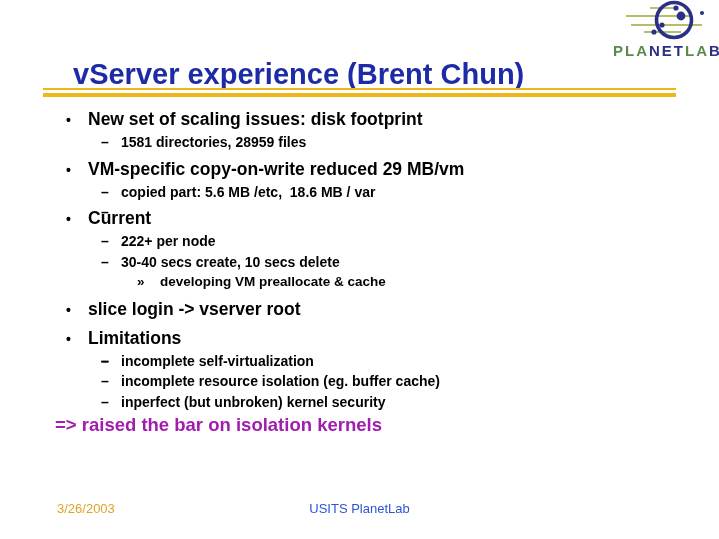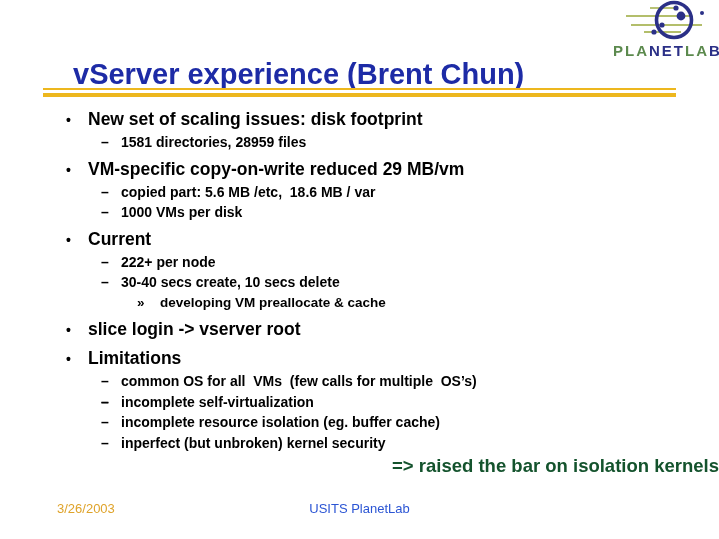--- a/index.html
+++ b/index.html
@@ -34,21 +34,21 @@
   .row .marker{position:absolute;font-weight:bold;}
   .l1{font-size:17.5px;line-height:26px;padding-left:88px;}
   .l1:not(:first-child){margin-top:3px;}
   .l1 .marker{left:66px;font-size:14px;top:1px;}
   .l2{font-size:14px;line-height:20.5px;padding-left:121px;}
   .l2 .marker{left:101px;}
   .l3{font-size:13.5px;line-height:20.5px;padding-left:160px;}
   .l3 .marker{left:137px;}
   .conclusion{
     font-size:18.5px;line-height:24px;font-weight:bold;
-    padding-left:55px;margin-top:1px;color:#14532d;text-align:right;
+    padding-left:55px;margin-top:1px;color:#a21caf;
   }
   
   .footer{position:absolute;left:0;right:0;top:501px;height:20px;
           font-size:13px;font-weight:normal;}
   .footer-date{position:absolute;left:57px;color:var(--date-gold);}
   .footer-center{display:block;text-align:center;color:var(--footer-blue);}
   
   .lg-line{stroke:var(--line-green);stroke-width:1.4;}
   .lg-circle{stroke:var(--logo-navy);stroke-width:3.6;fill:none;}
   .lg-dot{fill:var(--logo-navy);}
@@ -79,28 +79,28 @@
   <div class="divider">
     <div class="divider-thin"></div>
     <div class="divider-thick"></div>
   </div>
 
   <div class="content">
     <div class="row l1"><span class="marker">•</span><span class="text">New set of scaling issues: disk footprint</span></div>
     <div class="row l2"><span class="marker">–</span><span class="text">1581 directories, 28959 files</span></div>
     <div class="row l1"><span class="marker">•</span><span class="text">VM-specific copy-on-write reduced 29 MB/vm</span></div>
     <div class="row l2"><span class="marker">–</span><span class="text">copied part: 5.6 MB /etc,  18.6 MB / var</span></div>
-    <div class="row l2"><span class="marker">–</span><span class="text">1000 VMs per disk</span></div>
+    <div class="row l2"><span class="marker">–</span></div>
     <div class="row l1"><span class="marker">•</span><span class="text">Current</span></div>
     <div class="row l2"><span class="marker">–</span><span class="text">222+ per node</span></div>
     <div class="row l2"><span class="marker">–</span><span class="text">30-40 secs create, 10 secs delete</span></div>
     <div class="row l3"><span class="marker">»</span><span class="text">developing VM preallocate &amp; cache</span></div>
     <div class="row l1"><span class="marker">•</span><span class="text">slice login -&gt; vserver root</span></div>
     <div class="row l1"><span class="marker">•</span><span class="text">Limitations</span></div>
-    <div class="row l2"><span class="marker">–</span><span class="text">common OS for all  VMs  (few calls for multiple  OS’s)</span></div>
+    <div class="row l2"><span class="marker">–</span></div>
     <div class="row l2"><span class="marker">–</span></div>
     <div class="row l2"><span class="marker">–</span><span class="text">incomplete self-virtualization</span></div>
     <div class="row l2"><span class="marker">–</span><span class="text">incomplete resource isolation (eg. buffer cache)</span></div>
     <div class="row l2"><span class="marker">–</span><span class="text">inperfect (but unbroken) kernel security</span></div>
     <div class="conclusion">=&gt; raised the bar on isolation kernels</div>
   </div>
 
   <div class="footer">
     <span class="footer-date">3/26/2003</span>
     <span class="footer-center">USITS PlanetLab</span>

